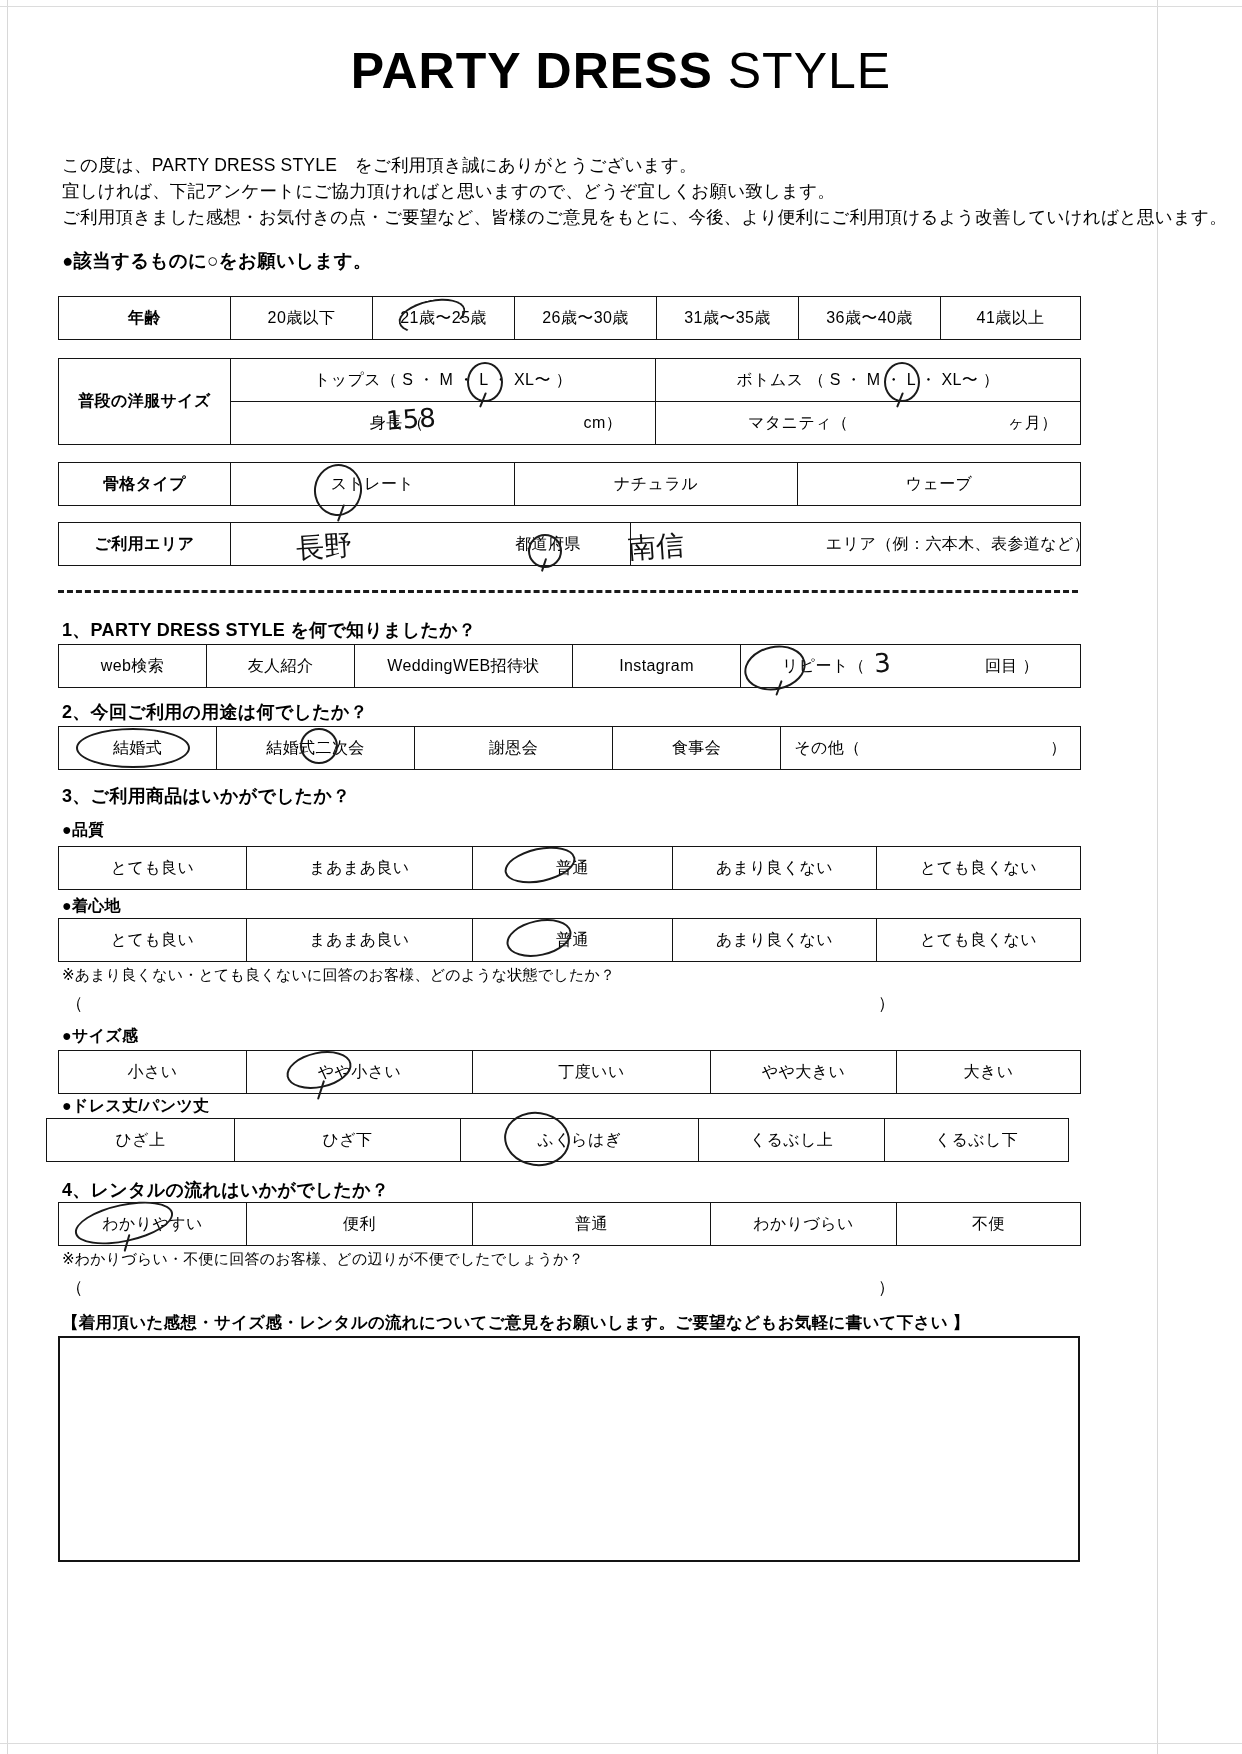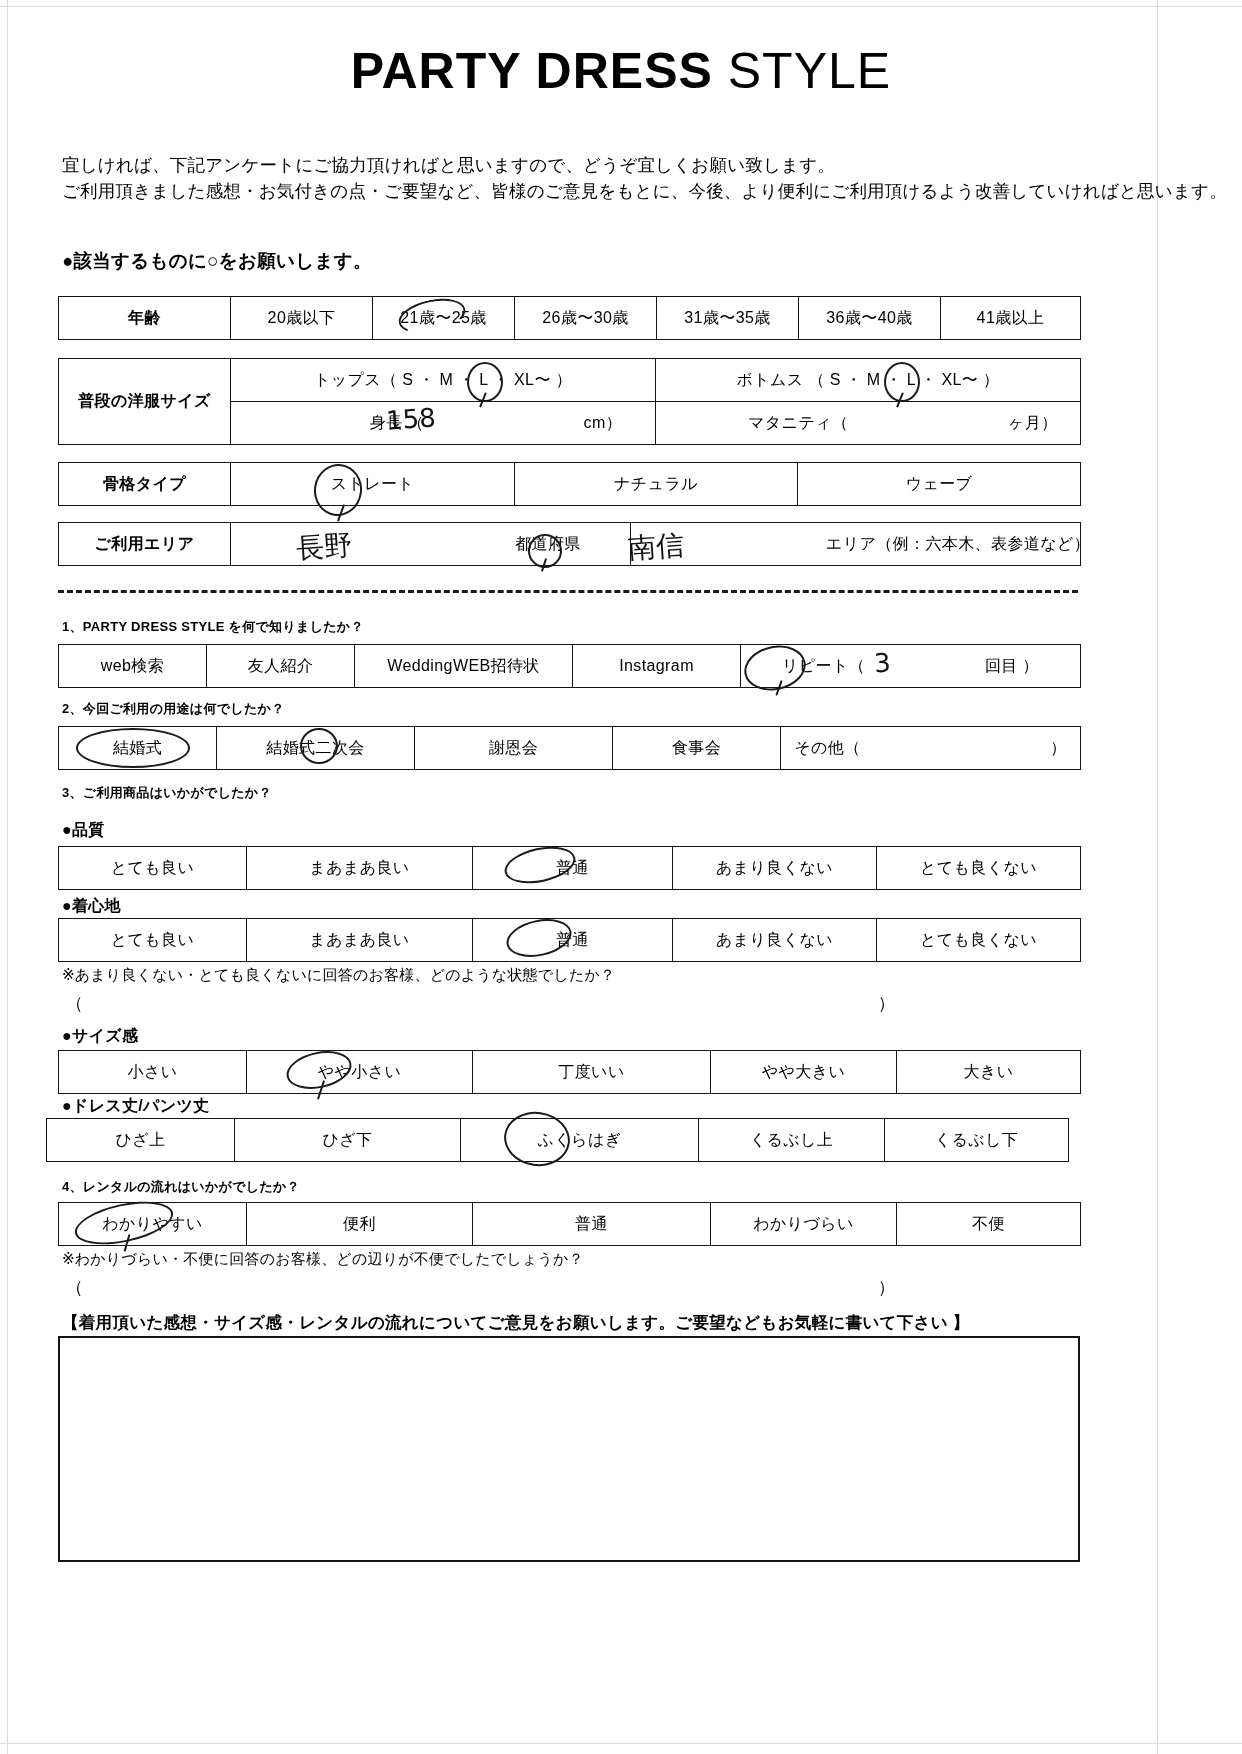--- a/index.html
+++ b/index.html
@@ -71,21 +71,21 @@
   .sec-head {
     position: absolute;
     font-weight: bold;
     font-size: 18.5px;
     letter-spacing: 0.3px;
     white-space: nowrap;
   }
   .q-head {
     position: absolute;
     font-weight: bold;
-    font-size: 13px;
+    font-size: 18px;
     letter-spacing: 0.3px;
     white-space: nowrap;
   }
   .sub-head {
     position: absolute;
     font-weight: bold;
     font-size: 16px;
     letter-spacing: 0.3px;
     white-space: nowrap;
   }
@@ -179,20 +179,21 @@
   <div class="scan-edge-right"></div>
   <div class="scan-edge-top"></div>
   <div class="scan-edge-bottom"></div>
 
   <div class="title">
     <span class="t-bold">PARTY DRESS</span>
     <span class="t-light">STYLE</span>
   </div>
 
   <div class="intro">
+    <div>この度は、PARTY DRESS STYLE　をご利用頂き誠にありがとうございます。</div>
     <div>宜しければ、下記アンケートにご協力頂ければと思いますので、どうぞ宜しくお願い致します。</div>
     <div>ご利用頂きました感想・お気付きの点・ご要望など、皆様のご意見をもとに、今後、より便利にご利用頂けるよう改善していければと思います。</div>
   </div>
 
   <div class="sec-head" style="left:62px; top:248px;">●該当するものに○をお願いします。</div>
 
   <table class="grid" style="left:58px; top:296px; width:1022px;">
     <colgroup>
       <col style="width:172px">
         <col style="width:142px">

